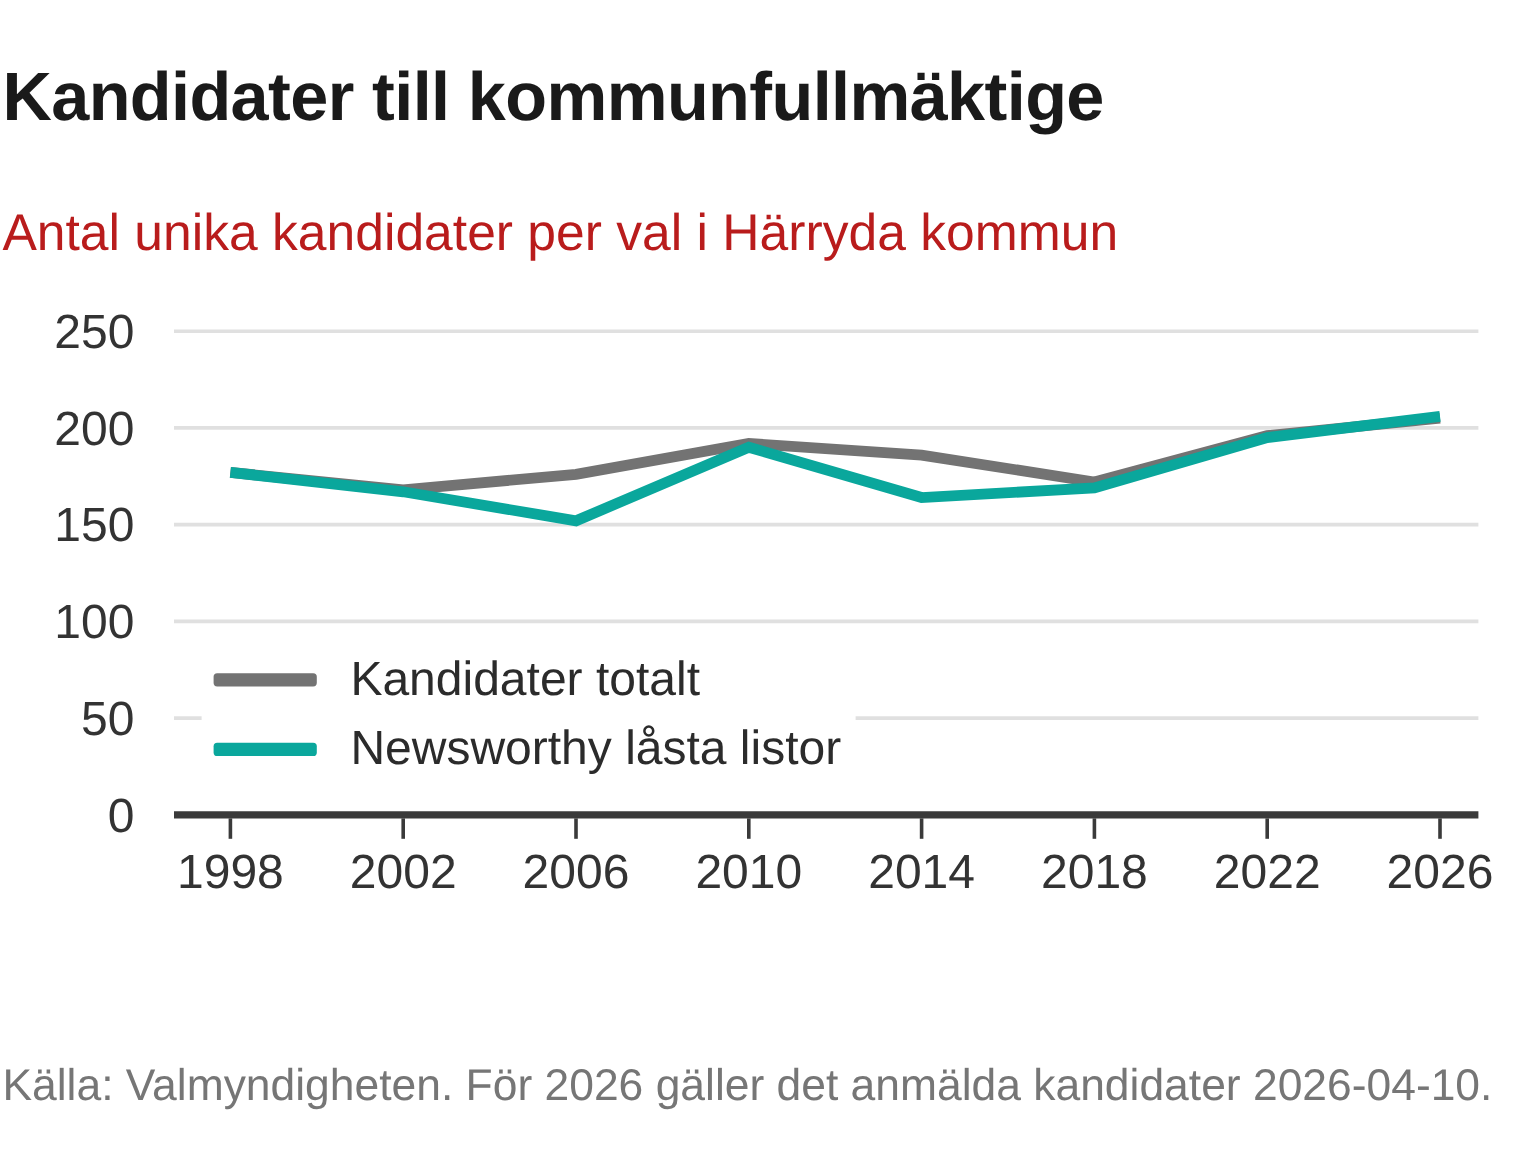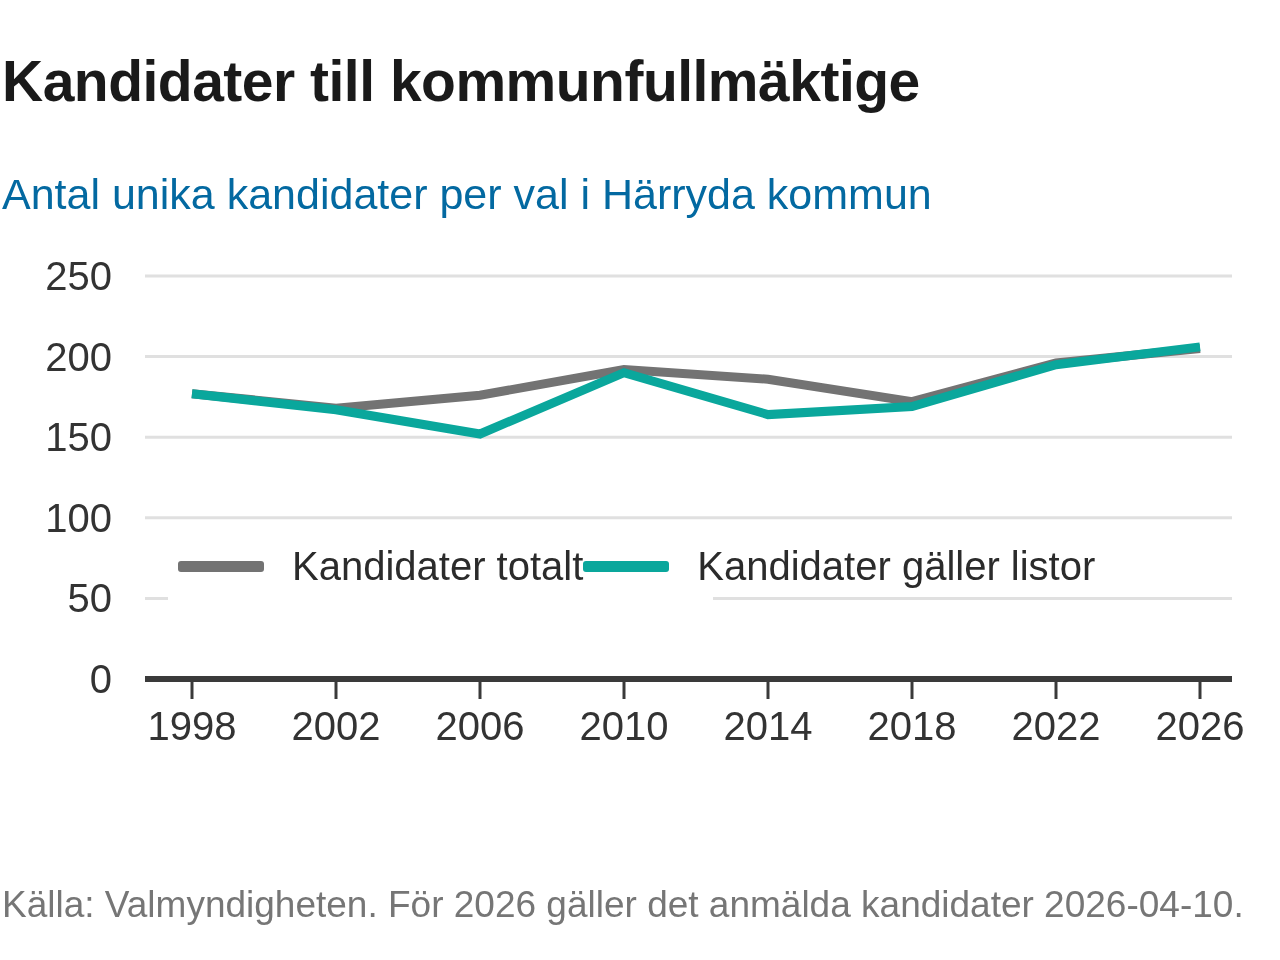--- a/index.html
+++ b/index.html
@@ -3,27 +3,27 @@
 <meta charset="utf-8">
 <style>
   * { margin:0; padding:0; box-sizing:border-box; }
   html,body { width:1280px; height:960px; background:#ffffff; overflow:hidden;
               font-family:"Liberation Sans", sans-serif; }
   .stage { position:relative; width:1280px; height:960px; background:#fff; }
 
   .title { position:absolute; left:2px; top:48px; font-size:57px; font-weight:700;
            color:#1a1a1a; letter-spacing:-0.5px; white-space:nowrap; }
   .subtitle { position:absolute; left:2px; top:170px; font-size:43px; font-weight:400;
-              color:#0369a1; white-space:nowrap; }
+              color:#b91c1c; white-space:nowrap; }
 
   .chart-wrap { position:absolute; left:0; top:0; width:1280px; height:960px; }
   svg text { font-family:"Liberation Sans", sans-serif; }
 
   .legend { position:absolute; left:168px; top:534px; width:545px; height:126px;
-            background:#ffffff; display:flex; flex-direction:row; justify-content:space-between;
+            background:#ffffff; display:flex; flex-direction:column; justify-content:space-between;
             padding:6px 0 10px 10px; }
   .legend-row { display:flex; align-items:center; gap:28px; height:52px; }
   .swatch { width:86px; height:11px; border-radius:3px; flex:0 0 auto; }
   .legend-label { font-size:40px; color:#2b2b2b; white-space:nowrap; }
 
   .footer { position:absolute; left:2px; top:884px; font-size:37px; color:#767676;
             white-space:nowrap; z-index:1; }
 
   .logo { position:absolute; left:980px; top:862px; width:300px; height:80px; z-index:2; }
   .pin { position:absolute; left:3px; top:6px; width:58px; height:48px;
@@ -83,20 +83,20 @@
       </svg>
   </div>
 
   <div class="legend">
     <div class="legend-row">
       <span class="swatch" style="background: rgb(115, 115, 115);"></span>
       <span class="legend-label">Kandidater totalt</span>
     </div>
     <div class="legend-row">
       <span class="swatch" style="background: rgb(10, 167, 156);"></span>
-      <span class="legend-label">Kandidater gäller listor</span>
+      <span class="legend-label">Newsworthy låsta listor</span>
     </div>
   </div>
 
   <div class="footer">Källa: Valmyndigheten. För 2026 gäller det anmälda kandidater 2026-04-10.</div>
 
 
 </div>
 
 </body></html>

